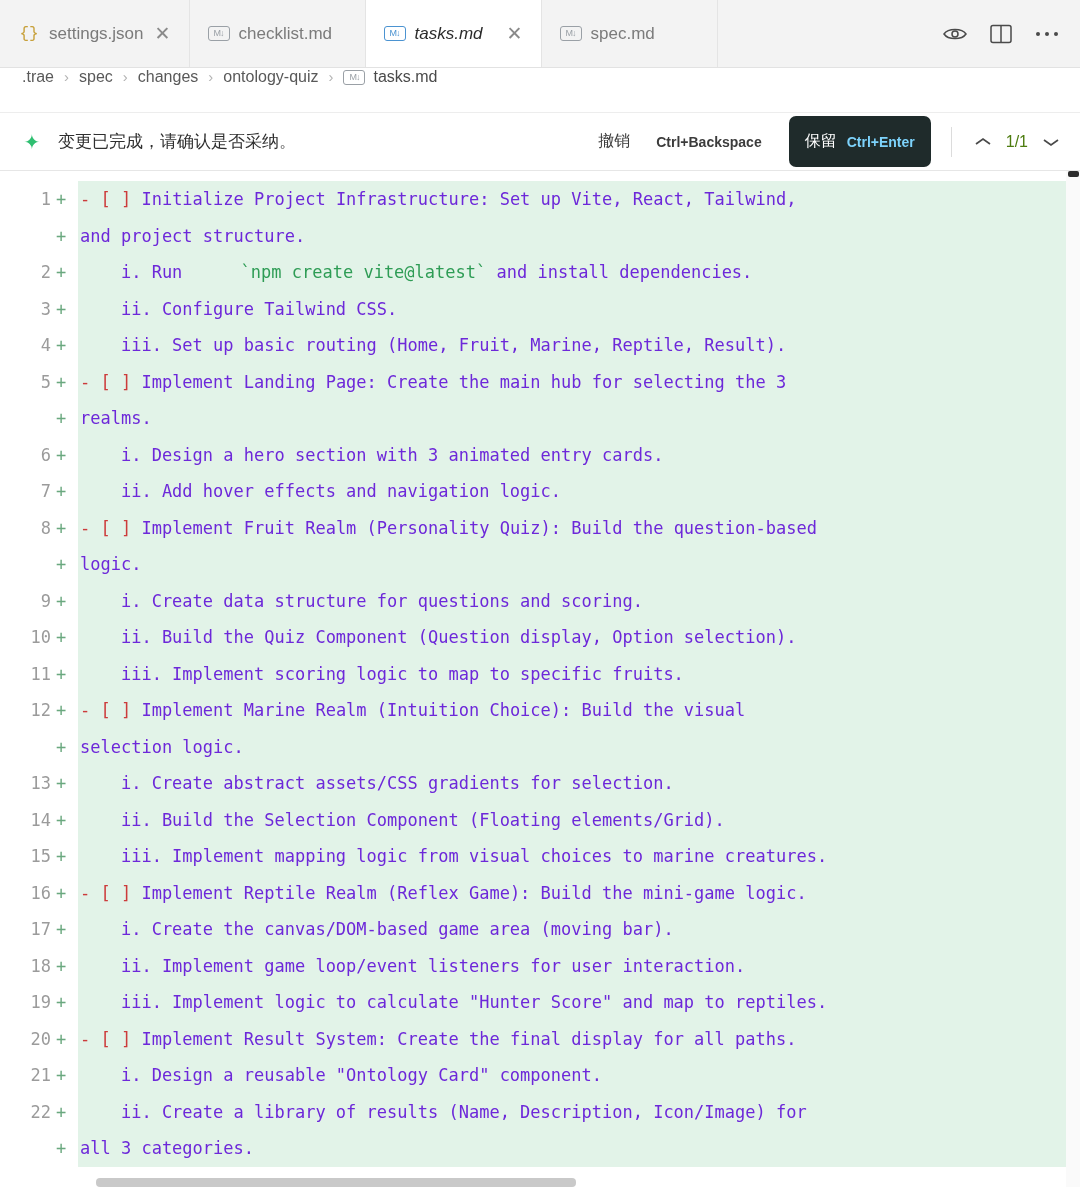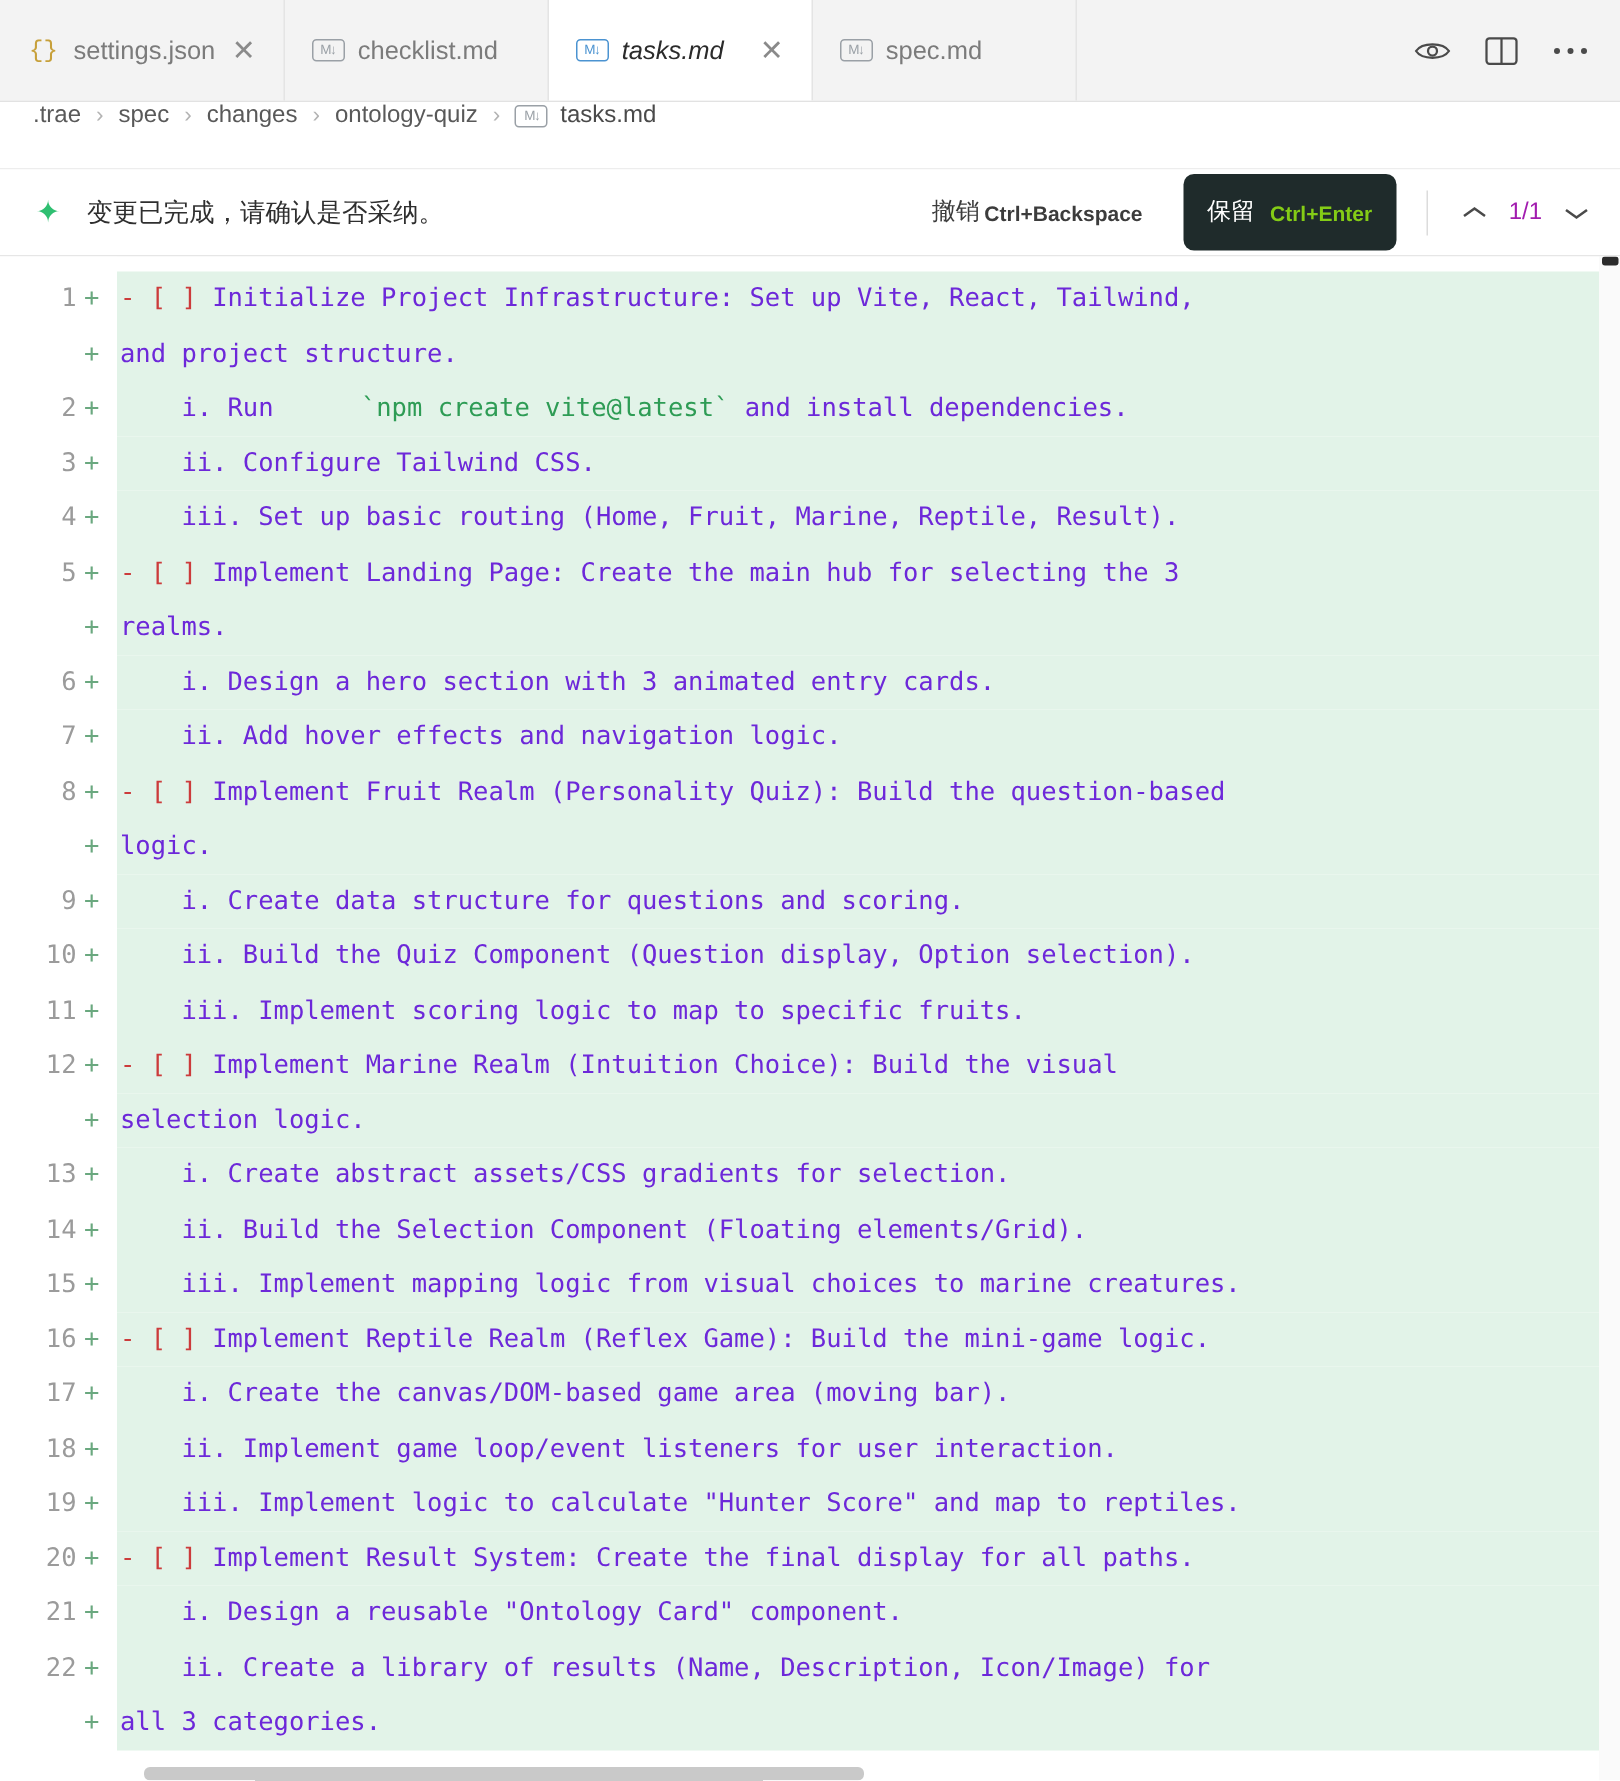--- a/index.html
+++ b/index.html
@@ -117,41 +117,41 @@
     width: 24px;
     display: inline-flex; align-items: center; justify-content: center;
   }
   .ai-msg {
     font-size: 17px;
     color: #2f2f2f;
     flex: 1;
     white-space: nowrap;
   }
   .btn-text {
-    display: flex; align-items: center; gap: 3px;
+    display: flex; align-items: center; gap: 26px;
     font-size: 16px; color: #3c3c3c;
     padding: 6px 8px;
     cursor: pointer;
     white-space: nowrap;
   }
   .kbd { font-size: 14px; font-weight: bold; color: #3c3c3c; }
   .btn-primary {
     display: flex; align-items: center; gap: 10px;
     background: #1f2b2b;
     color: #ffffff;
     font-size: 16px;
     padding: 15px 16px;
     border-radius: 7px;
     margin-left: 5px;
     cursor: pointer;
     white-space: nowrap;
   }
-  .btn-primary .kbd { color: #84cc16; }
+  .btn-primary .kbd { color: #7dd3fc; }
   .vdiv { width: 1px; height: 30px; background: #dcdcdc; margin: 0 6px; }
-  .navgrp { display: flex; align-items: center; gap: 12px; font-size: 16px; color: #a21caf; }
+  .navgrp { display: flex; align-items: center; gap: 12px; font-size: 16px; color: #4d7c0f; }
   .chev { width: 22px; height: 22px; display: inline-flex; align-items: center; justify-content: center; cursor: pointer; color: #4a4a4a; }
 
   
   .editor {
     flex: 1;
     display: flex;
     position: relative;
     overflow: hidden;
     background: #ffffff;
     font-family: "DejaVu Sans Mono", "Liberation Mono", monospace;

